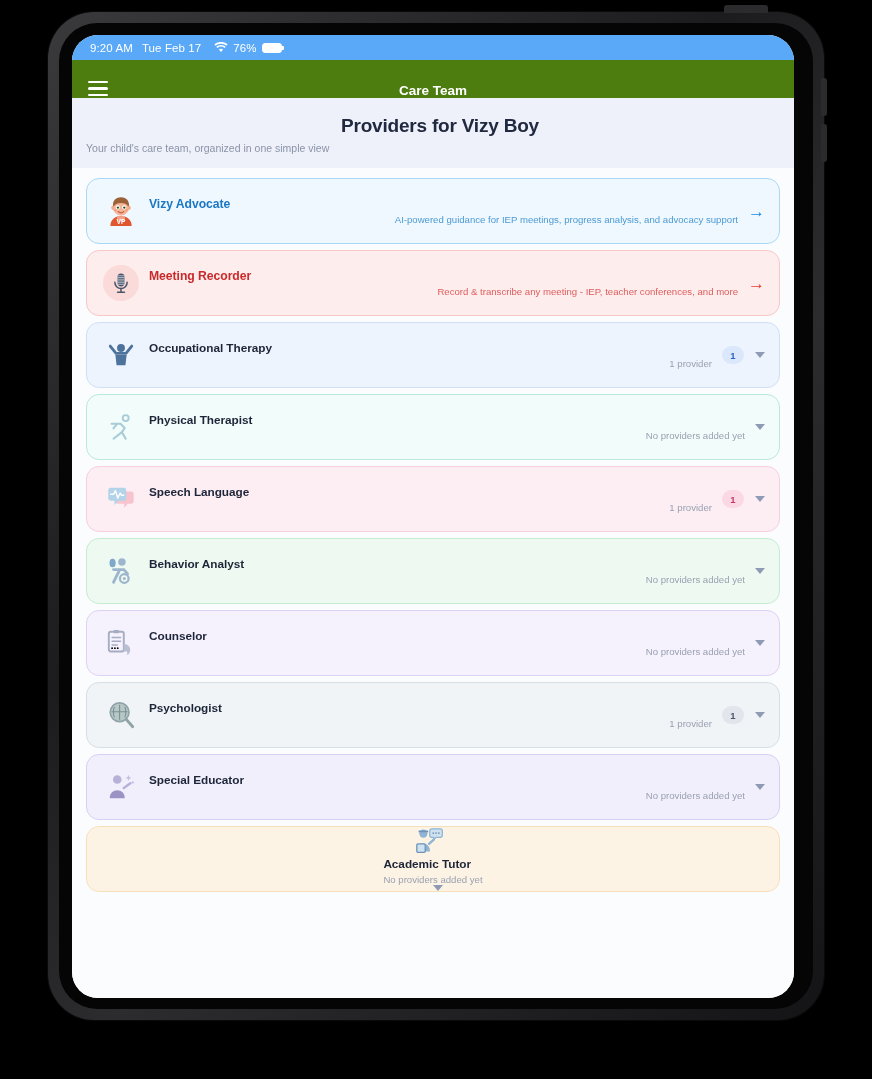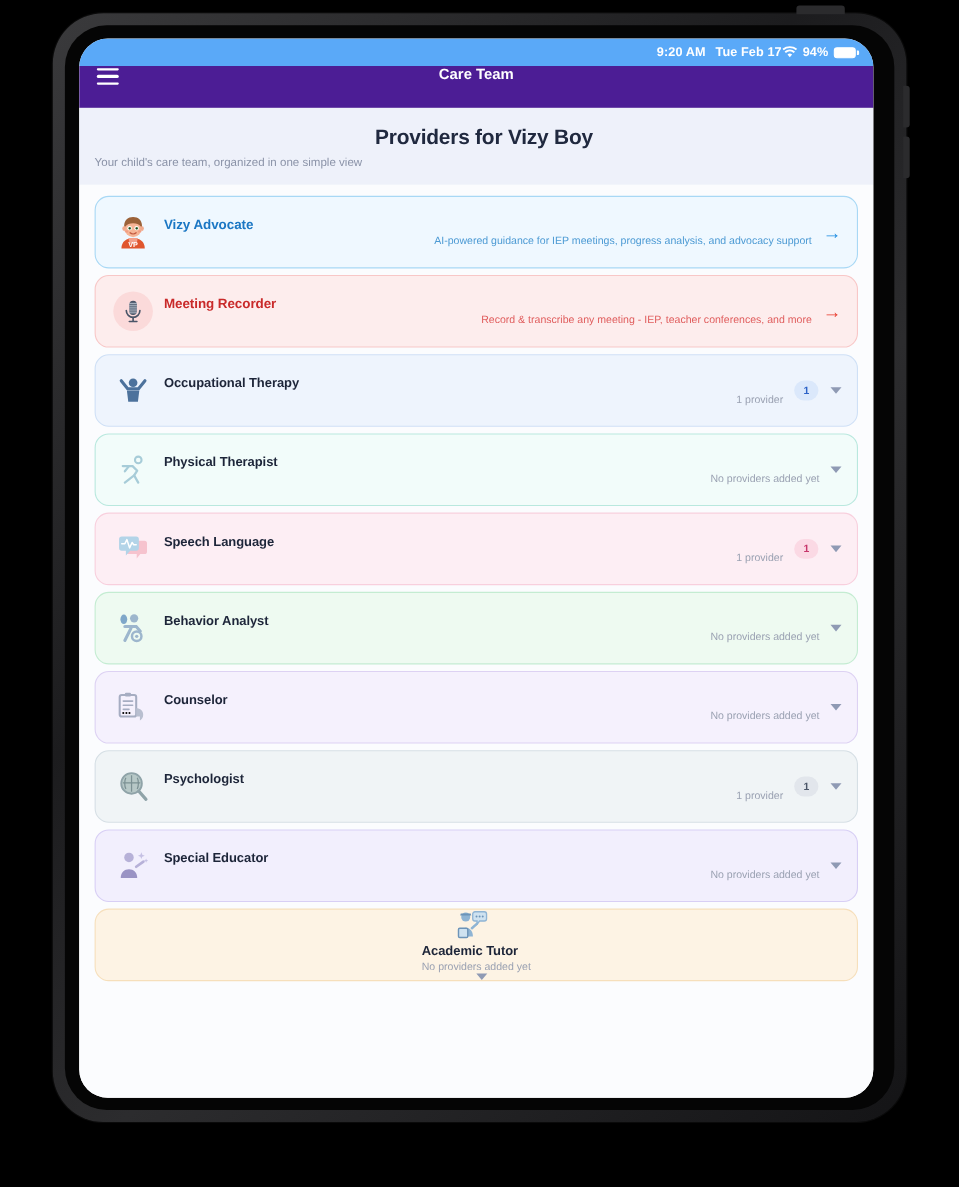--- a/index.html
+++ b/index.html
@@ -78,26 +78,27 @@
     overflow: hidden;
     background: #ffffff;
   }
 
   
   .status-bar {
     height: 25px;
     background: #5aa9f8;
     display: flex;
     align-items: center;
-    justify-content: flex-end;
+    justify-content: flex-start;
     padding: 0 16px 0 18px;
     color: #ffffff;
     font-size: 11.5px;
-    font-weight: bold;
+    font-weight: normal;
     letter-spacing: 0.1px;
+    gap: 13px;
   }
   .status-left { display: flex; align-items: center; gap: 9px; }
   .status-right { display: flex; align-items: center; gap: 5px; }
   .wifi-icon { display: block; }
   .battery-icon {
     width: 20px; height: 10px;
     border: 1.4px solid #ffffff;
     border-radius: 3px;
     position: relative;
     box-sizing: border-box;
@@ -108,23 +109,23 @@
     position: absolute;
     right: -3.5px; top: 2.6px;
     width: 2px; height: 3.6px;
     background: #ffffff;
     border-radius: 0 1px 1px 0;
   }
 
   
   .app-bar {
     height: 38px;
-    background: #4c1d95;
-    display: flex;
-    align-items: flex-start;
+    background: #4d7c0f;
+    display: flex;
+    align-items: flex-end;
     position: relative;
     padding: 0 16px;
   }
   .hamburger {
     width: 20px;
     display: flex;
     flex-direction: column;
     gap: 4px;
     cursor: pointer;
     padding: 2px 0;
@@ -295,21 +296,21 @@
       <div class="status-left">
         <span>9:20 AM</span>
         <span>Tue Feb 17</span>
       </div>
       <div class="status-right">
         <svg class="wifi-icon" width="14" height="11" viewBox="0 0 16 12">
           <path d="M8 11.2 5.6 8.3a3.8 3.8 0 0 1 4.8 0z" fill="#fff"></path>
           <path d="M2.6 5.1A8.4 8.4 0 0 1 13.4 5.1l-1.3 1.55a6.4 6.4 0 0 0-8.2 0z" fill="#fff"></path>
           <path d="M.4 2.4A11.8 11.8 0 0 1 15.6 2.4l-1.25 1.5a9.9 9.9 0 0 0-12.7 0z" fill="#fff"></path>
         </svg>
-        <span>94%</span>
+        <span>76%</span>
         <span class="battery-icon"></span>
       </div>
     </div>
 
     <div class="app-bar">
       <div class="hamburger">
         <span></span>
         <span></span>
         <span></span>
       </div>

